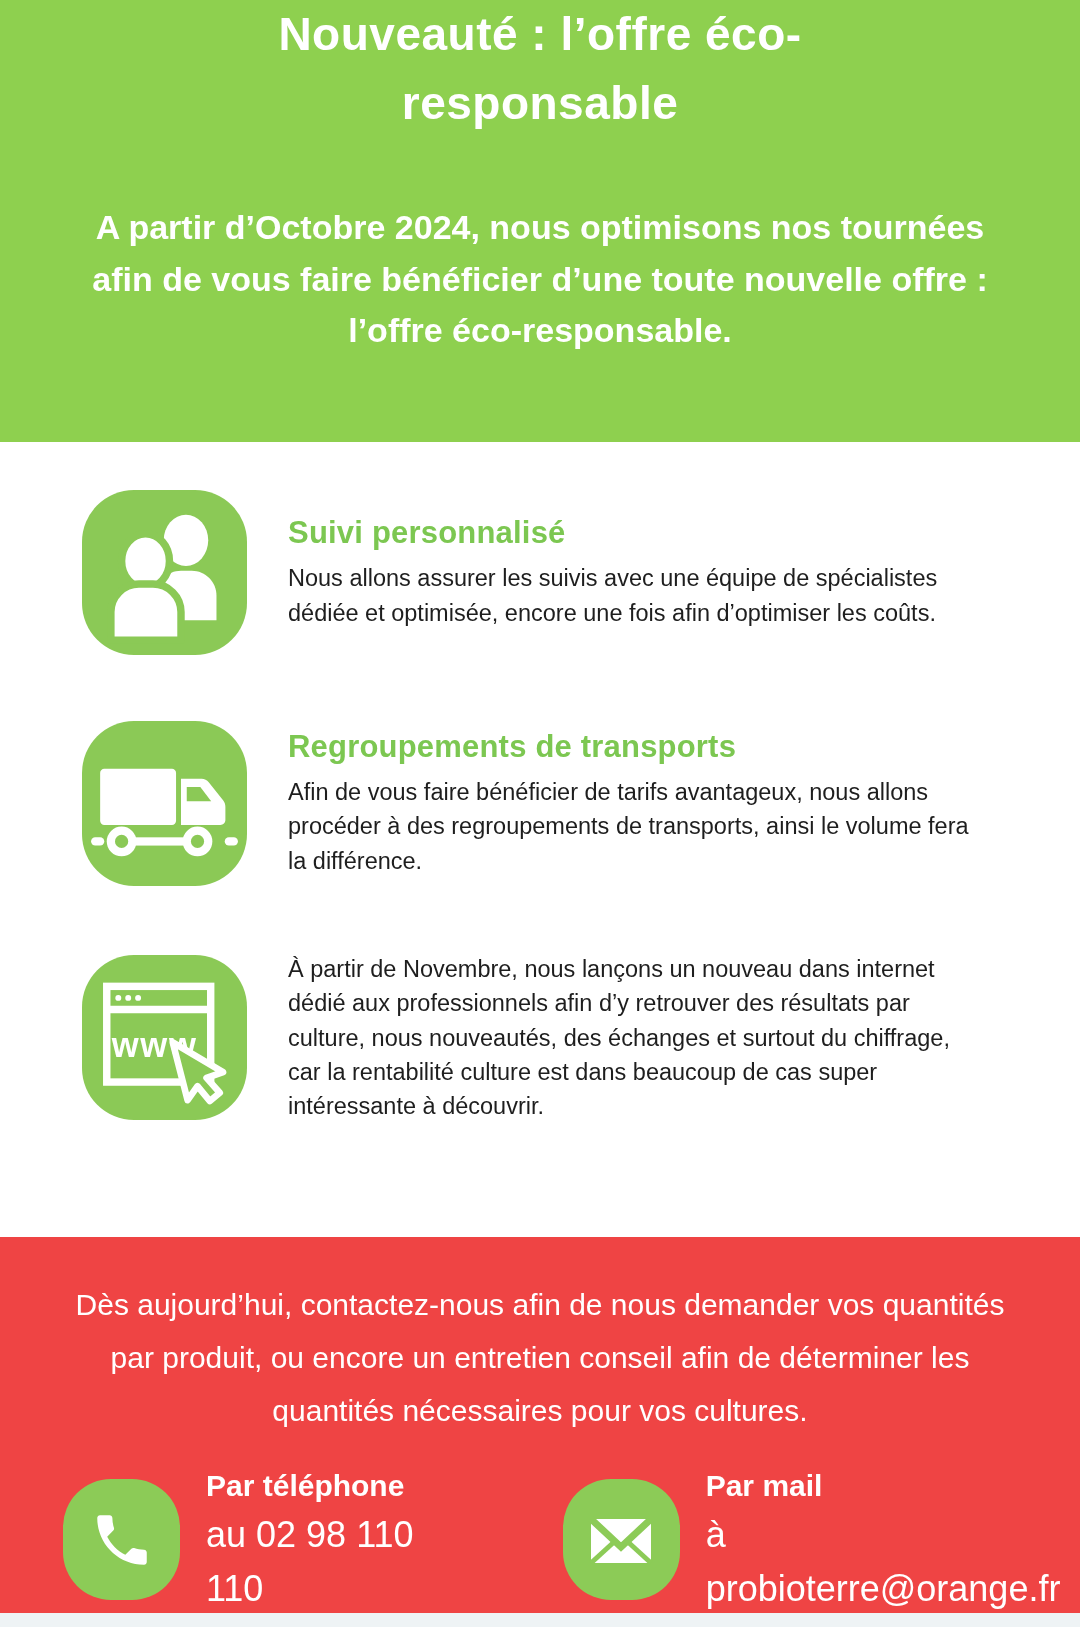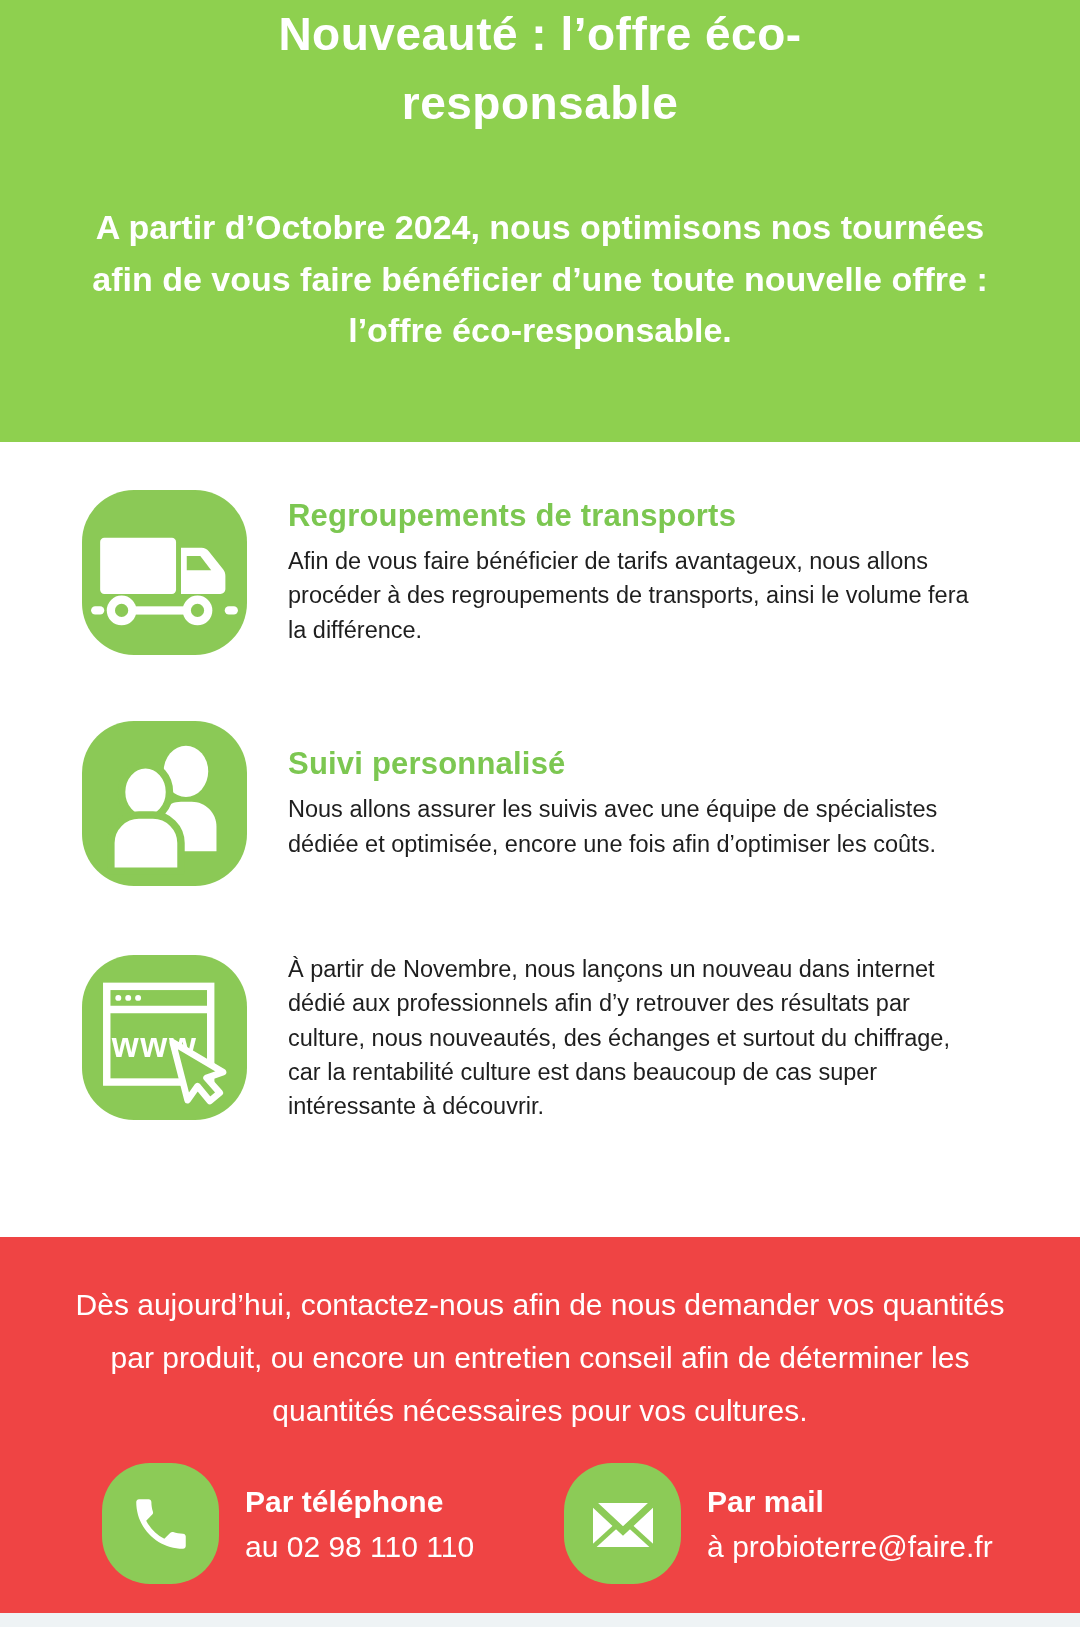--- a/index.html
+++ b/index.html
@@ -56,78 +56,78 @@
     background:#ef4444;color:#ffffff;
     box-sizing:border-box;
     padding-top:42px;
   }
   .cta-text{
     font-size:30px;line-height:1.76;text-align:center;
     max-width:935px;margin:0 auto;
   }
   .contacts{
     display:flex;align-items:center;
-    padding-left:102px;gap:90px;
+    padding-left:63px;gap:90px;
     margin-top:26px;
   }
   .contact{display:flex;align-items:center;gap:26px;}
   .contact-bubble{
     width:117px;height:121px;flex:0 0 117px;
     background:#8ccb57;border-radius:48px;
     display:flex;align-items:center;justify-content:center;
   }
   .contact-bubble svg{display:block;}
   .contact-label{font-size:30px;font-weight:bold;line-height:1.5;}
-  .contact-value{font-size:30px;font-weight:400;line-height:1.5;}
+  .contact-value{font-size:36px;font-weight:400;line-height:1.5;}
   
   .bottom-strip{flex:1 1 auto;background:#eef3f5;}
 </style>
 </head>
 <body>
 
 <header class="hero">
   <h1 class="hero-title">Nouveauté : l’offre éco-responsable</h1>
   <p class="hero-subtitle">A partir d’Octobre 2024, nous optimisons nos tournées afin de vous faire bénéficier d’une toute nouvelle offre : l’offre éco-responsable.</p>
 </header>
 
 <section class="features">
+
+  <div class="feature">
+    <div class="feature-icon">
+      <svg viewBox="0 0 100 100" aria-hidden="true">
+        <ellipse cx="63" cy="30.5" rx="13.5" ry="15.5" fill="#fff"></ellipse>
+        <path d="M45 79 V64 c0-8.3 6.7-15 15-15 h6.5 c8.3 0 15 6.7 15 15 v15 z" fill="#fff"></path>
+        <ellipse cx="38.5" cy="43" rx="14.5" ry="16.5" fill="#fff" stroke="#8bc956" stroke-width="4.5"></ellipse>
+        <path d="M17.5 91 V74 c0-9.4 7.6-17 17-17 h8.5 c9.4 0 17 7.6 17 17 v17 z" fill="#fff" stroke="#8bc956" stroke-width="4.5"></path>
+      </svg>
+    </div>
+    <div class="feature-text">
+      <h2 class="feature-title">Suivi personnalisé</h2>
+      <p class="feature-body">Nous allons assurer les suivis avec une équipe de spécialistes dédiée et optimisée, encore une fois afin d’optimiser les coûts.</p>
+    </div>
+  </div>
 
   <div class="feature">
     <div class="feature-icon">
       <svg viewBox="0 0 100 100" aria-hidden="true">
         <rect x="11" y="29" width="46" height="34" rx="2.5" fill="#fff"></rect>
         <path d="M60 35 h12.5 c1.7 0 3.3 .8 4.3 2.1 l8.7 11 c.9 1.1 1.4 2.5 1.4 3.9 V60 c0 1.7-1.3 3-3 3 H60 Z" fill="#fff"></path>
         <path d="M63.5 40 h8.2 l6.6 8.6 H63.5 Z" fill="#8bc956"></path>
         <rect x="27" y="70.5" width="37" height="5" fill="#fff"></rect>
         <rect x="5.5" y="70.5" width="8" height="5" rx="2.5" fill="#fff"></rect>
         <rect x="86.5" y="70.5" width="8" height="5" rx="2.5" fill="#fff"></rect>
         <circle cx="24" cy="73" r="9" fill="#fff"></circle>
         <circle cx="24" cy="73" r="4" fill="#8bc956"></circle>
         <circle cx="70" cy="73" r="9" fill="#fff"></circle>
         <circle cx="70" cy="73" r="4" fill="#8bc956"></circle>
       </svg>
     </div>
     <div class="feature-text">
       <h2 class="feature-title">Regroupements de transports</h2>
       <p class="feature-body">Afin de vous faire bénéficier de tarifs avantageux, nous allons procéder à des regroupements de transports, ainsi le volume fera la différence.</p>
-    </div>
-  </div>
-
-  <div class="feature">
-    <div class="feature-icon">
-      <svg viewBox="0 0 100 100" aria-hidden="true">
-        <ellipse cx="63" cy="30.5" rx="13.5" ry="15.5" fill="#fff"></ellipse>
-        <path d="M45 79 V64 c0-8.3 6.7-15 15-15 h6.5 c8.3 0 15 6.7 15 15 v15 z" fill="#fff"></path>
-        <ellipse cx="38.5" cy="43" rx="14.5" ry="16.5" fill="#fff" stroke="#8bc956" stroke-width="4.5"></ellipse>
-        <path d="M17.5 91 V74 c0-9.4 7.6-17 17-17 h8.5 c9.4 0 17 7.6 17 17 v17 z" fill="#fff" stroke="#8bc956" stroke-width="4.5"></path>
-      </svg>
-    </div>
-    <div class="feature-text">
-      <h2 class="feature-title">Suivi personnalisé</h2>
-      <p class="feature-body">Nous allons assurer les suivis avec une équipe de spécialistes dédiée et optimisée, encore une fois afin d’optimiser les coûts.</p>
     </div>
   </div>
 
   <div class="feature">
     <div class="feature-icon">
       <svg viewBox="0 0 100 100" aria-hidden="true">
         <rect x="15" y="19" width="63" height="58" fill="none" stroke="#fff" stroke-width="4.5"></rect>
         <line x1="15" y1="33" x2="78" y2="33" stroke="#fff" stroke-width="4.5"></line>
         <circle cx="22" cy="26" r="1.8" fill="#fff"></circle>
         <circle cx="28" cy="26" r="1.8" fill="#fff"></circle>
@@ -164,20 +164,20 @@
       <div class="contact-bubble">
         <svg viewBox="0 0 100 100" width="100" height="100" aria-hidden="true">
           <rect x="20" y="29" width="60" height="44" fill="#ffffff"></rect>
           <path d="M20 29 L50 57 L80 29" fill="none" stroke="#8ccb57" stroke-width="7"></path>
           <path d="M20 73 L43 52" fill="none" stroke="#8ccb57" stroke-width="5"></path>
           <path d="M80 73 L57 52" fill="none" stroke="#8ccb57" stroke-width="5"></path>
         </svg>
       </div>
       <div>
         <div class="contact-label">Par mail</div>
-        <div class="contact-value">à probioterre@faire.fr</div>
+        <div class="contact-value">à probioterre@orange.fr</div>
       </div>
     </div>
 
   </div>
 </section>
 
 <div class="bottom-strip"></div>
 
 </body></html>

